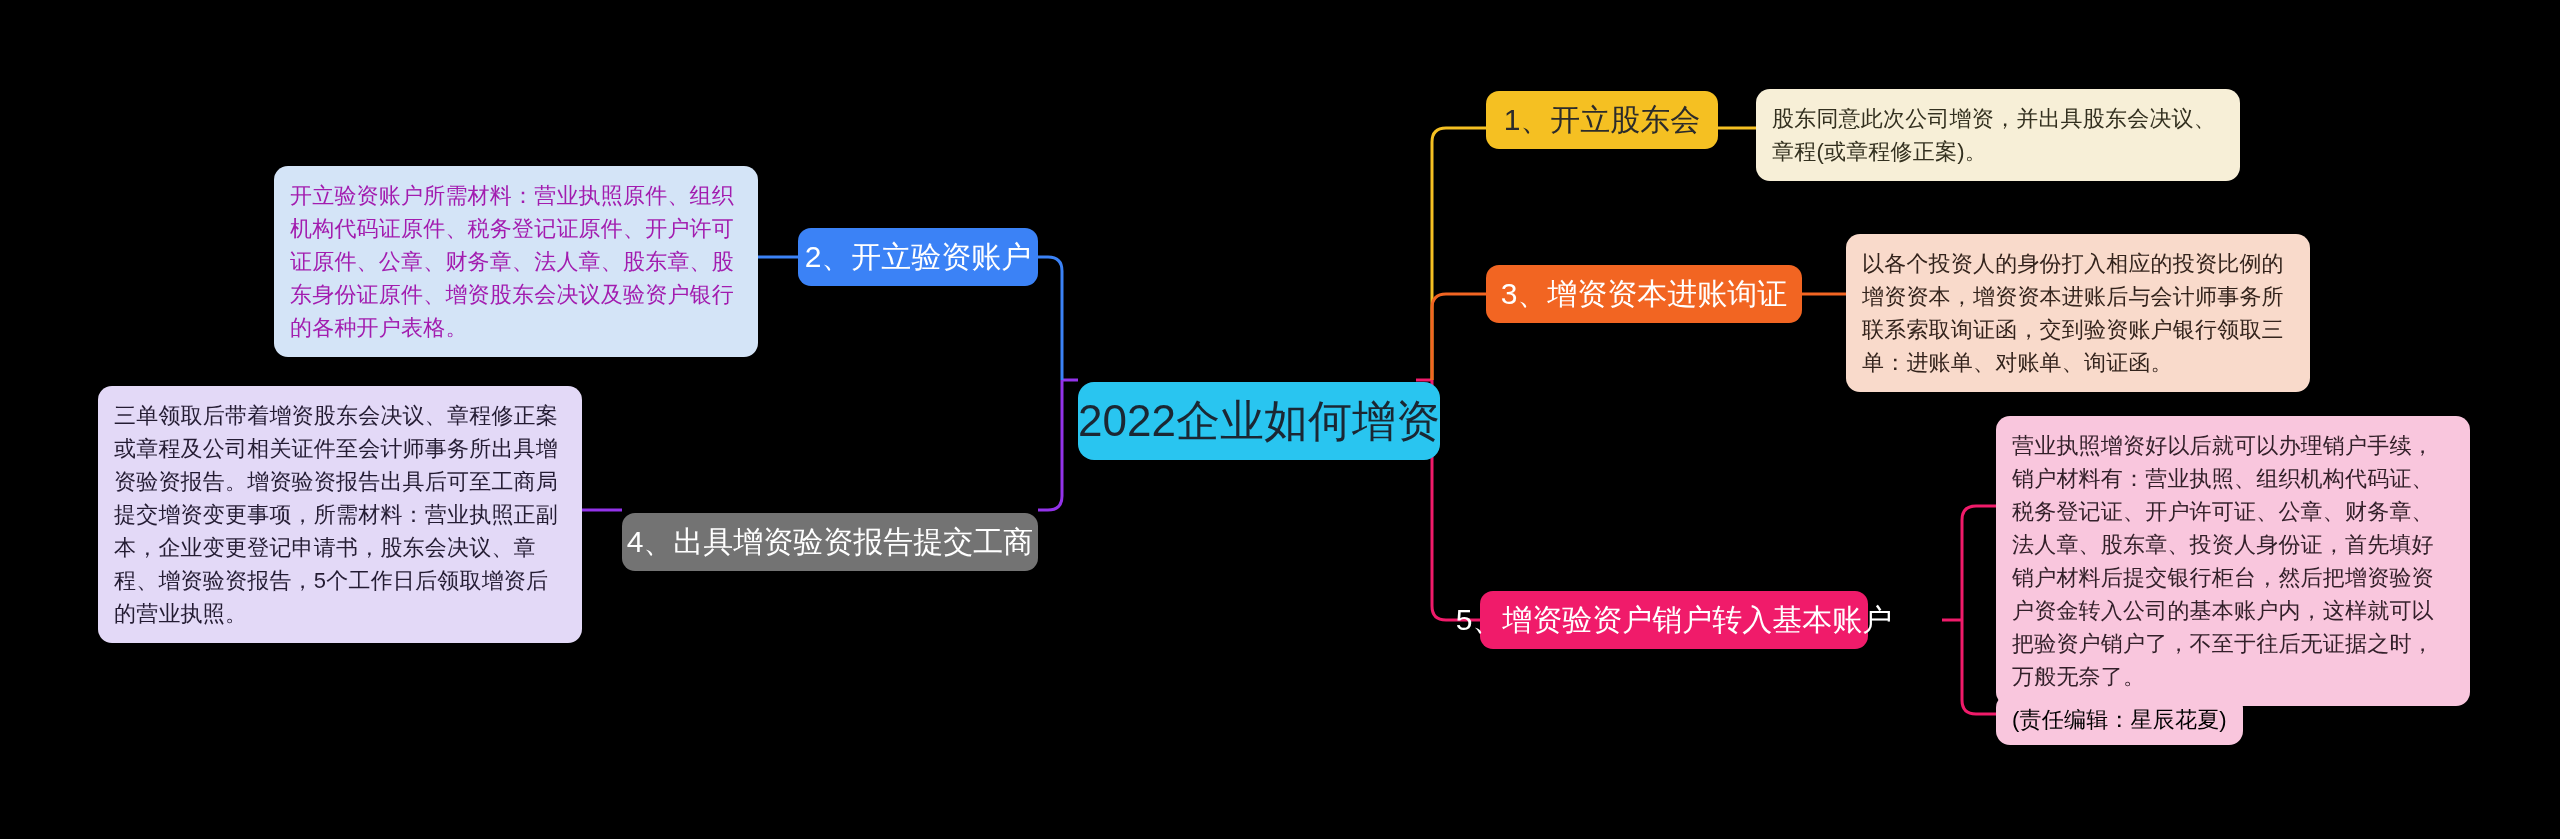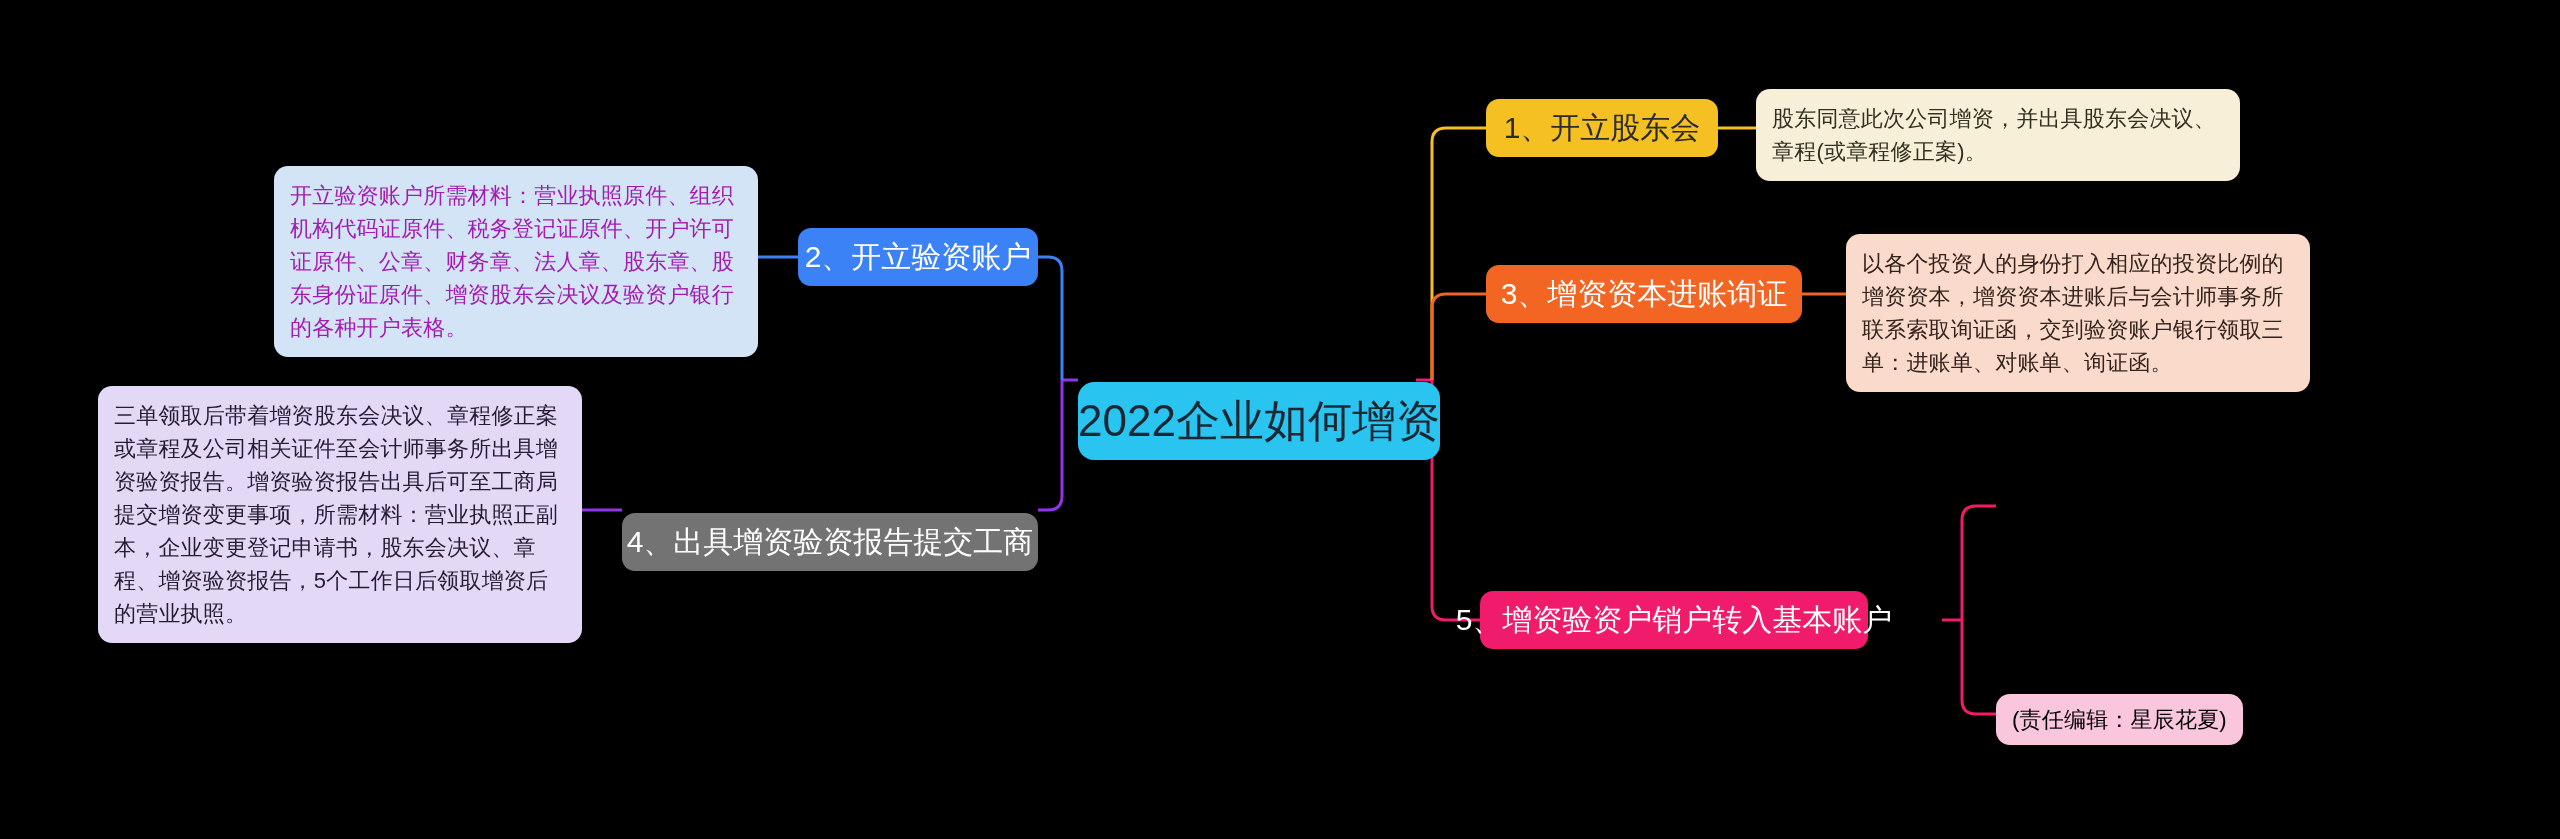--- a/index.html
+++ b/index.html
@@ -89,36 +89,39 @@
 
     <path d="M798,257 L758,257" stroke="#3B82F6" stroke-width="3" fill="none"></path>
 
     <path d="M622,510 L582,510" stroke="#9333EA" stroke-width="3" fill="none"></path>
   </svg>
 
   <div class="node root" style="left:1078px; top:341px; width:362px;margin-top:41px;">
     <span class="node-label">2022企业如何增资</span>
   </div>
 
-  <div class="node branch b1" style="left:1486px; top:99px; width:232px;">
+  <div class="node branch b1" style="left:1486px; top:91px; width:232px;">
     <span class="node-label">1、开立股东会</span>
   </div>
   <div class="card c-cream" style="left:1756px; top:89px; width:484px;">
     <span>股东同意此次公司增资，并出具股东会决议、章程(或章程修正案)。</span>
   </div>
 
   <div class="node branch b3" style="left:1486px; top:265px; width:316px;">
     <span class="node-label">3、增资资本进账询证</span>
   </div>
   <div class="card c-peach" style="left:1846px; top:234px; width:464px;">
     <span>以各个投资人的身份打入相应的投资比例的增资资本，增资资本进账后与会计师事务所联系索取询证函，交到验资账户银行领取三单：进账单、对账单、询证函。</span>
   </div>
 
   <div class="node branch b5" style="left:1480px; top:591px; width:388px;">
     <span class="node-label">5、增资验资户销户转入基本账户</span>
+  </div>
+  <div class="card c-pink" style="left:1996px; top:416px; width:474px;">
+    <span>营业执照增资好以后就可以办理销户手续，销户材料有：营业执照、组织机构代码证、税务登记证、开户许可证、公章、财务章、法人章、股东章、投资人身份证，首先填好销户材料后提交银行柜台，然后把增资验资户资金转入公司的基本账户内，这样就可以把验资户销户了，不至于往后无证据之时，万般无奈了。</span>
   </div>
   <div class="card c-pink2" style="left:1996px; top:694px;">
     <span>(责任编辑：星辰花夏)</span>
   </div>
 
   <div class="node branch b2" style="left:798px; top:228px; width:240px;">
     <span class="node-label">2、开立验资账户</span>
   </div>
   <div class="card c-blue" style="left:274px; top:166px; width:484px;">
     <span>开立验资账户所需材料：营业执照原件、组织机构代码证原件、税务登记证原件、开户许可证原件、公章、财务章、法人章、股东章、股东身份证原件、增资股东会决议及验资户银行的各种开户表格。</span>

